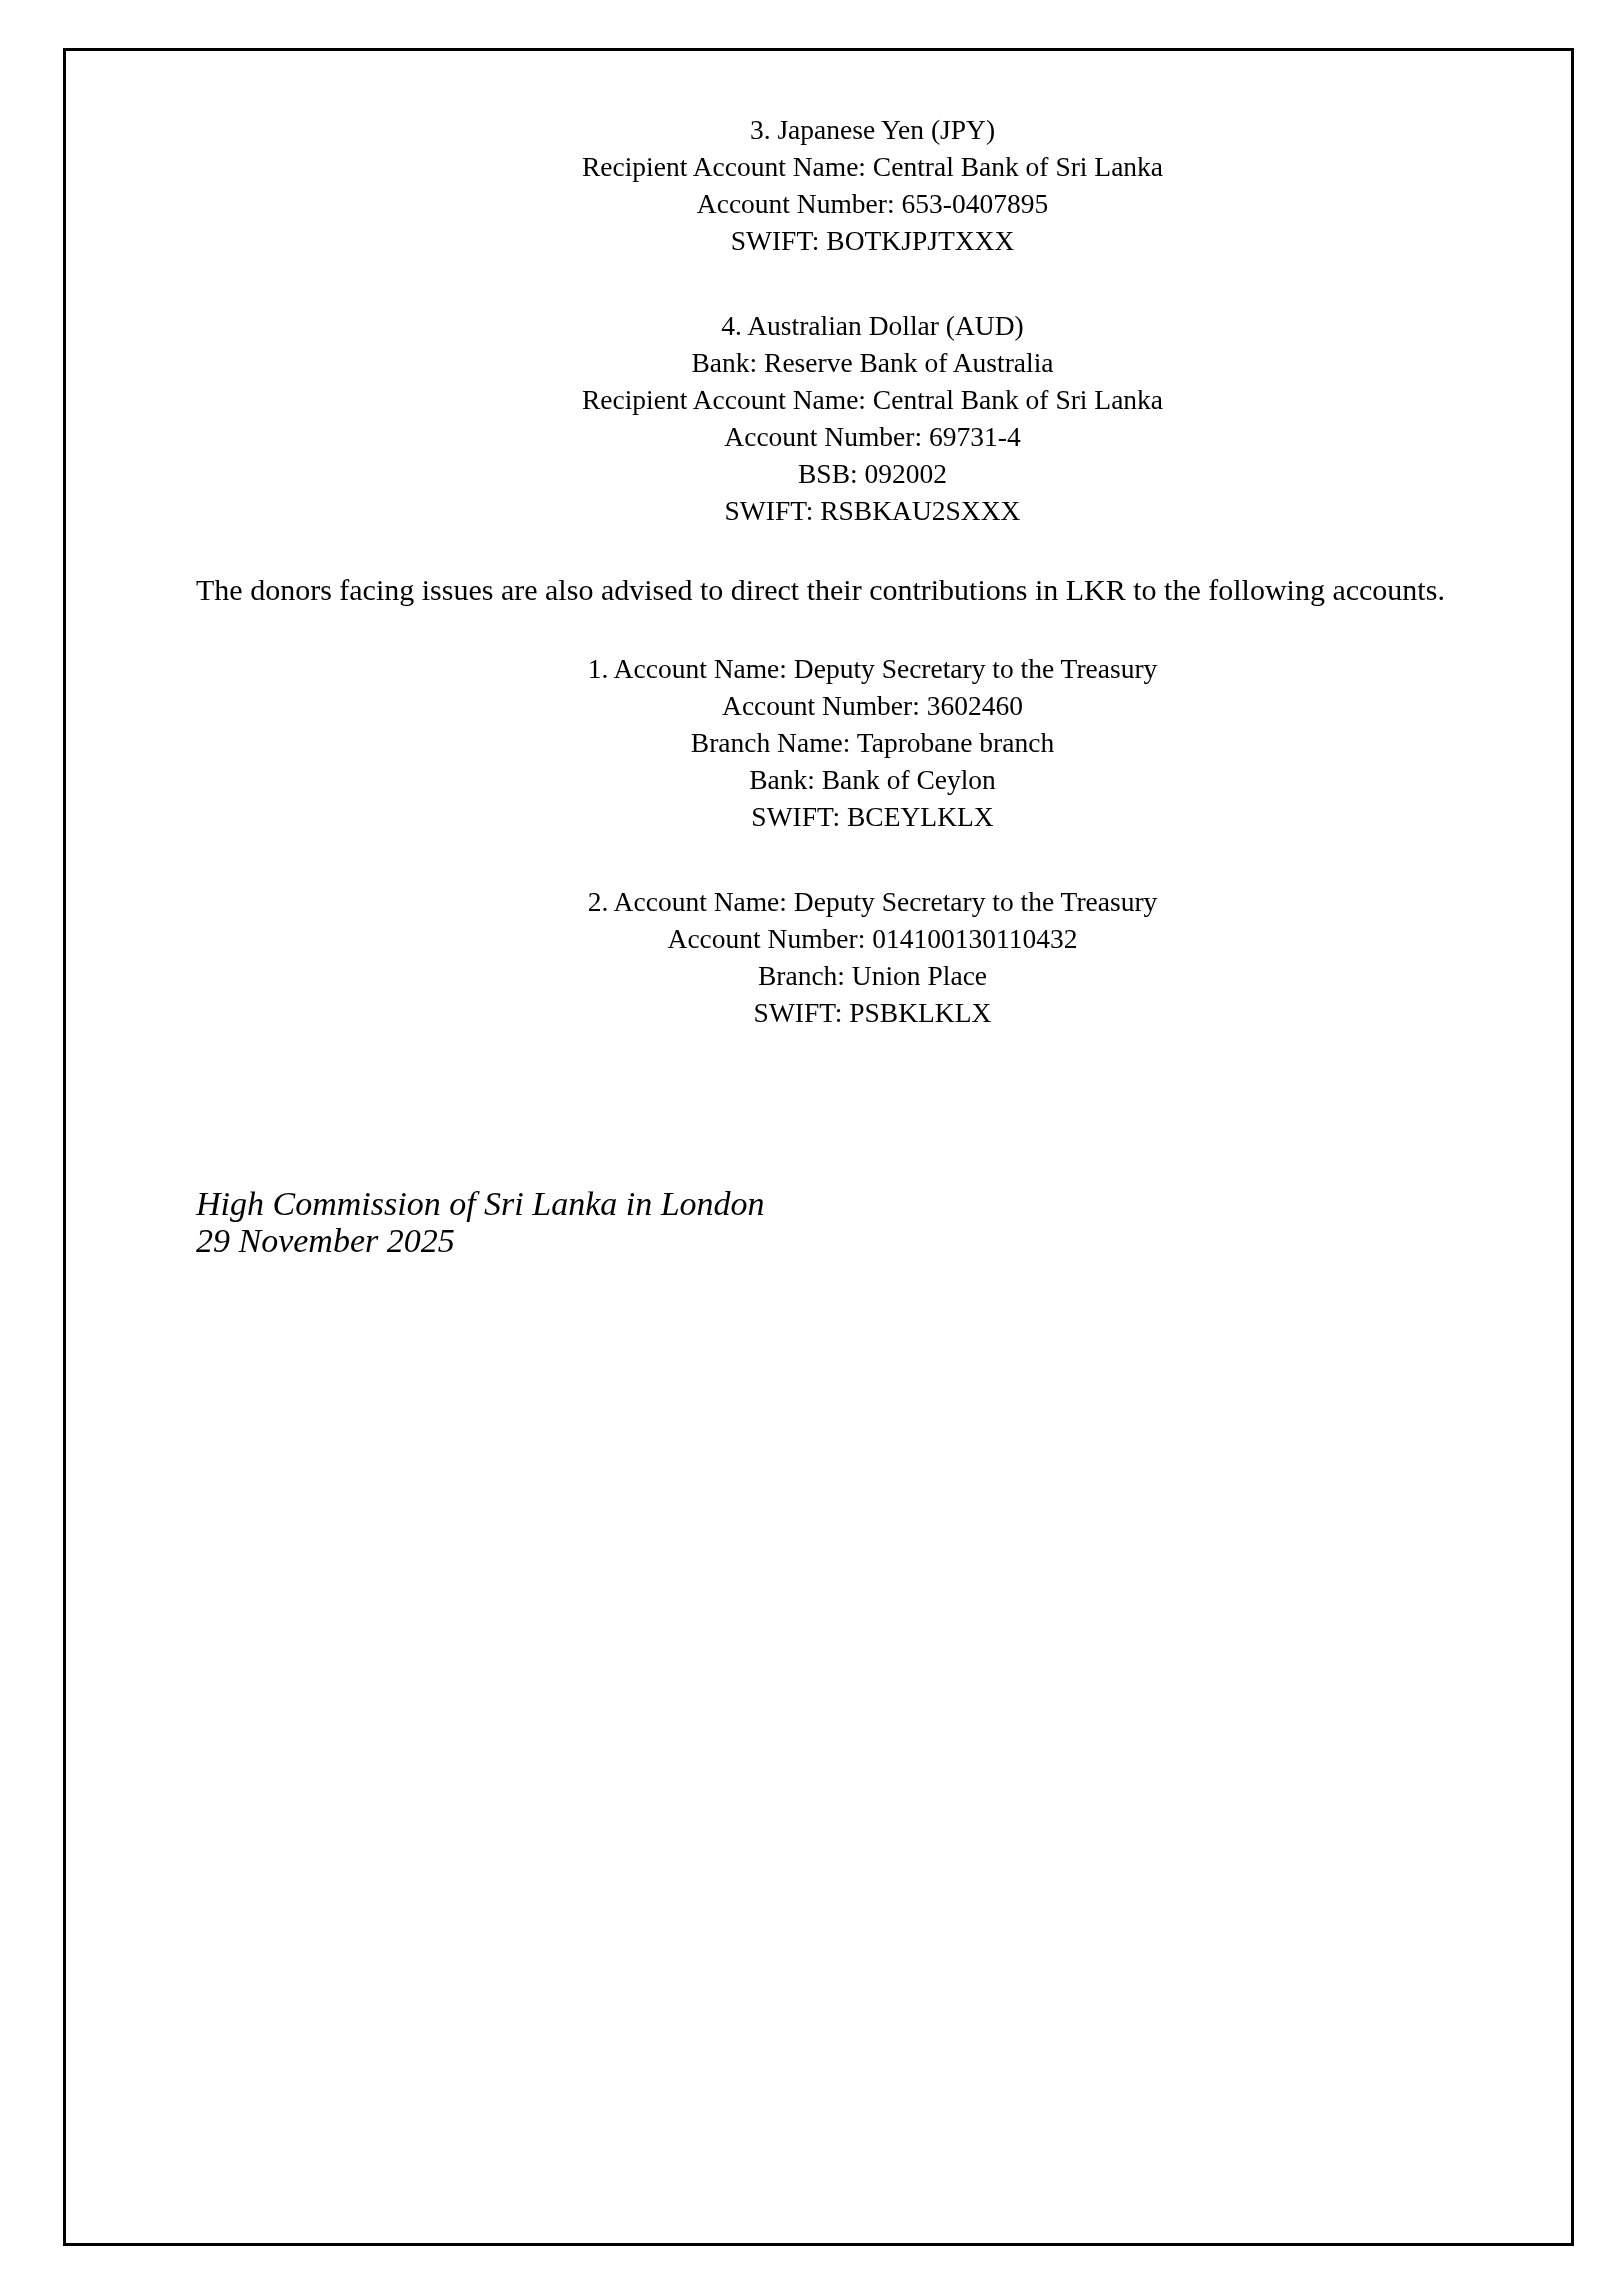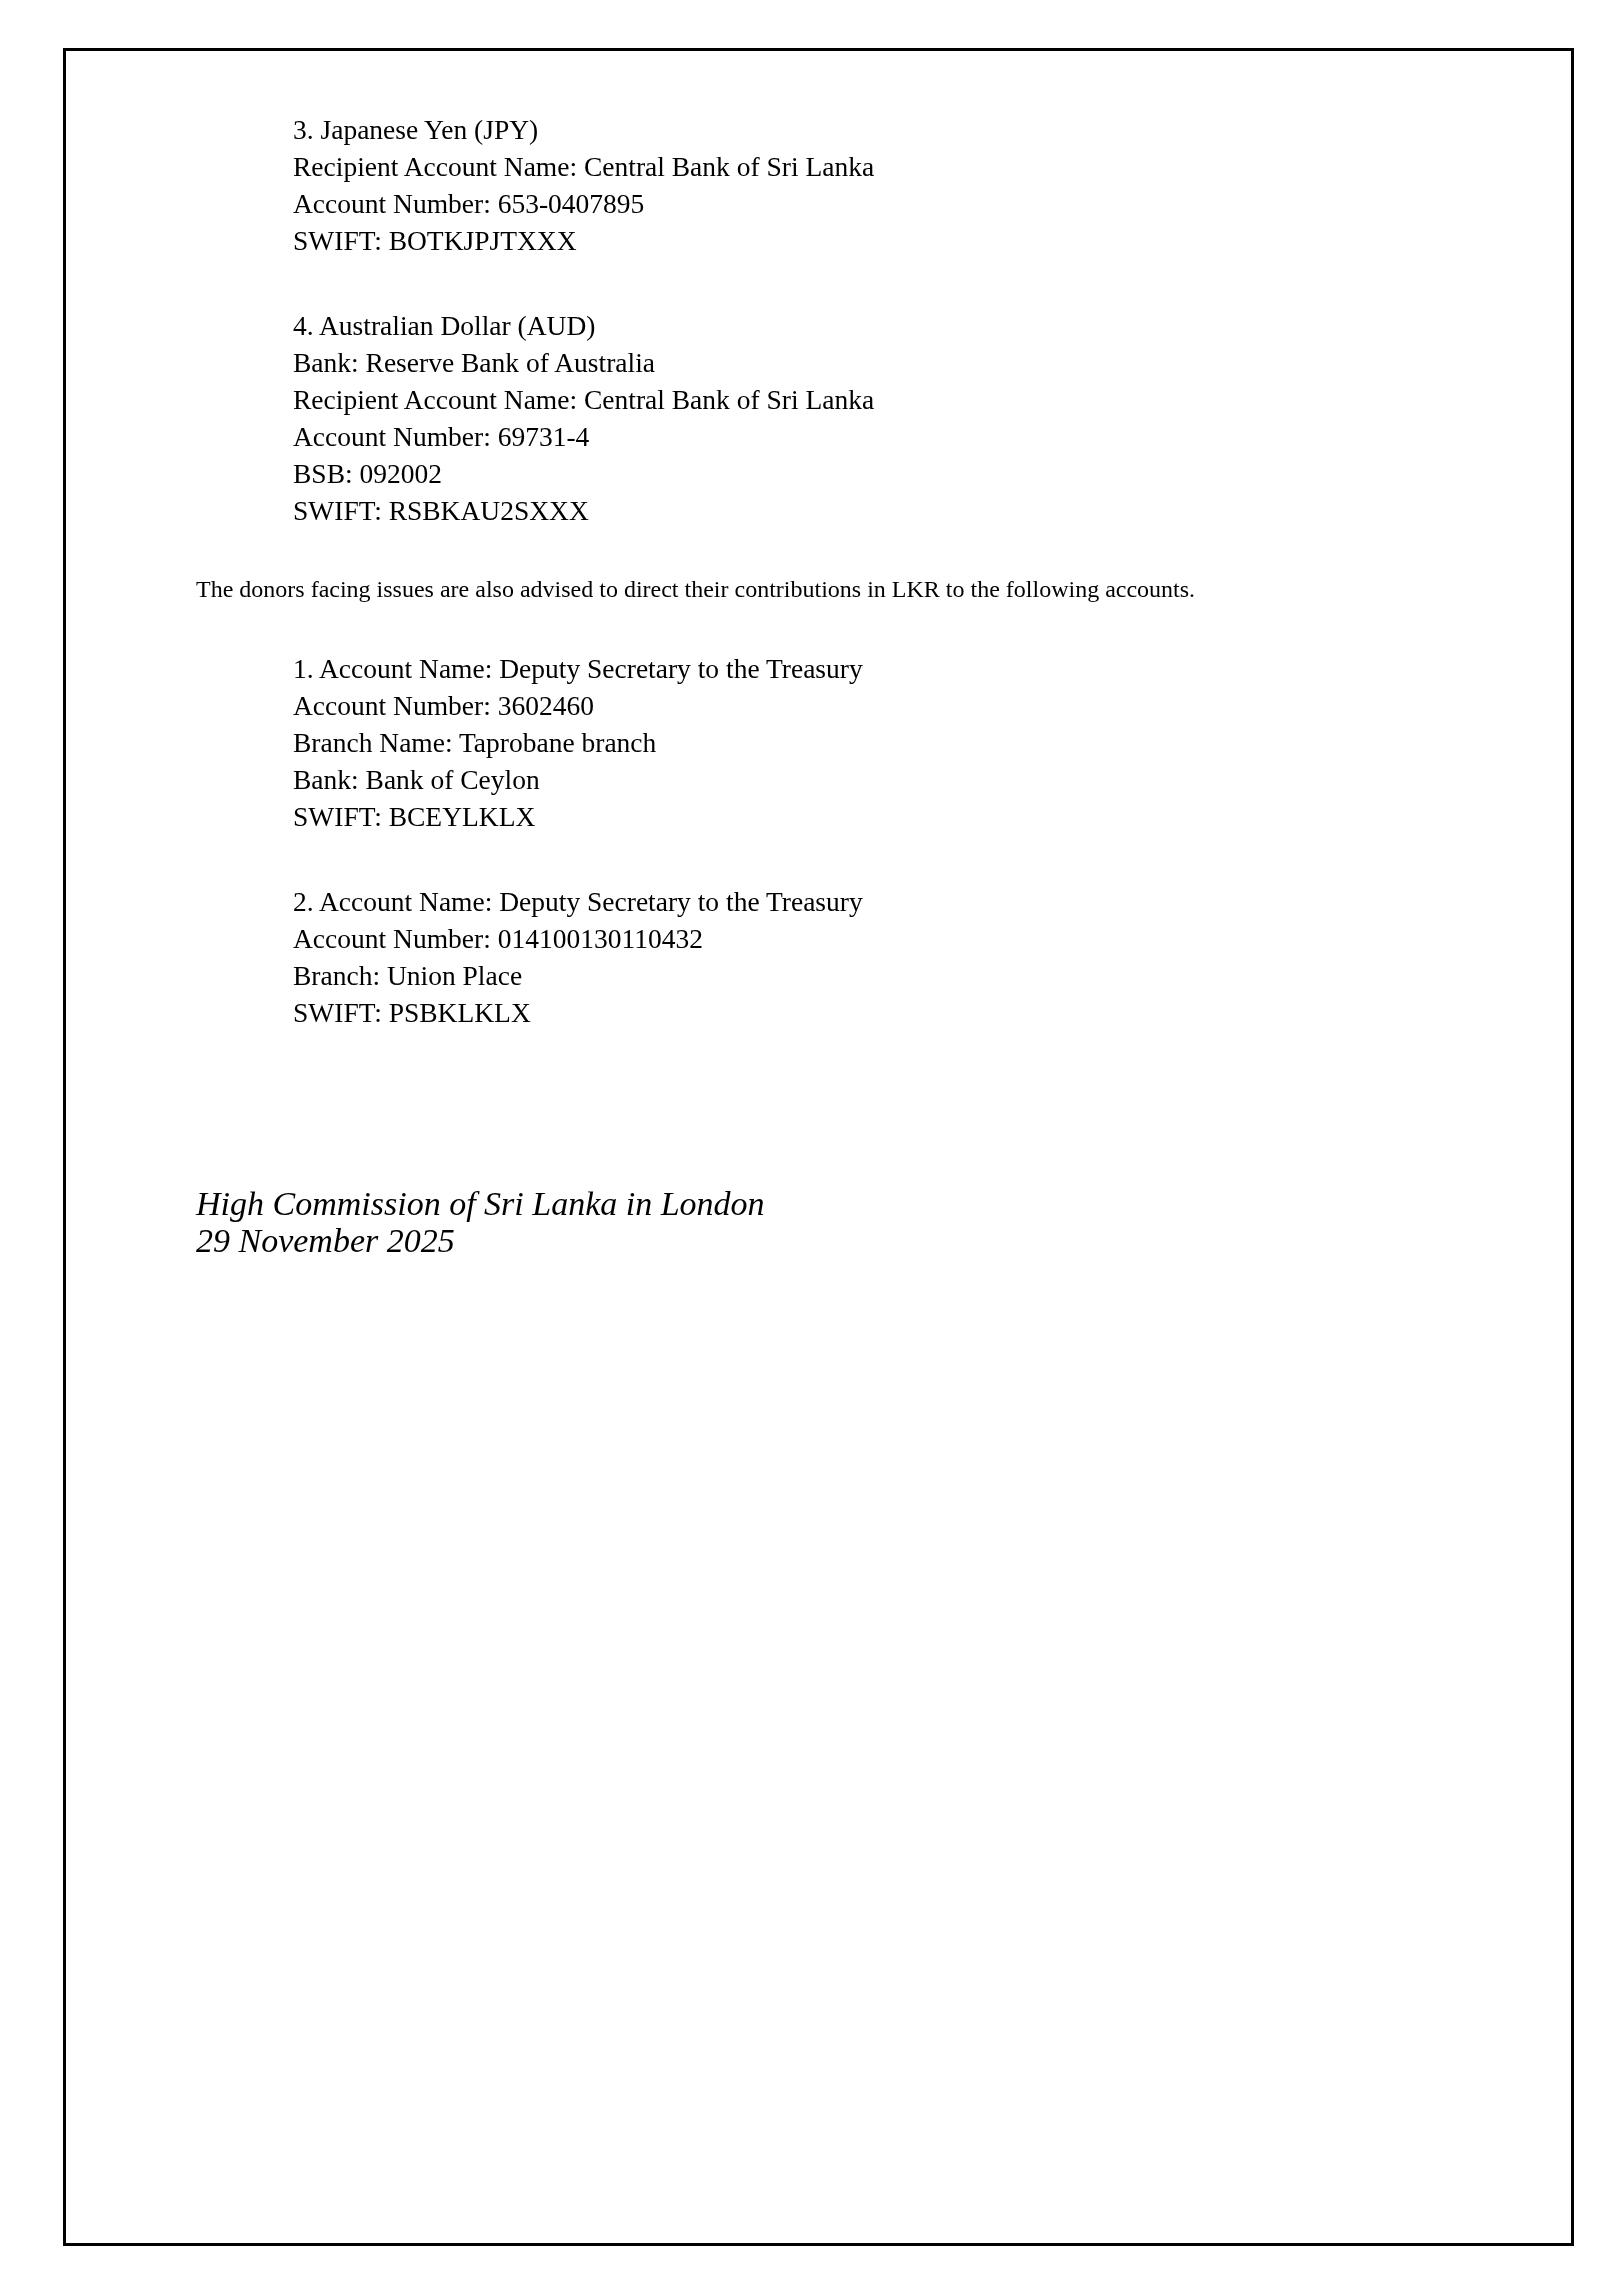--- a/index.html
+++ b/index.html
@@ -36,23 +36,24 @@
   .block {
     margin-bottom: 0;
   }
   .indent {
     margin-left: 97px;
   }
   .line {
     font-size: 27.5px;
     line-height: 37px;
     white-space: pre-wrap;
+    text-align: center;
   }
   .para {
-    font-size: 24px;
+    font-size: 30px;
     line-height: 47px;
     margin: 0;
   }
   .gap-small { height: 37px; }
   .gap-med { height: 48px; }
   .gap-xl { height: 154px; }
   .signoff {
     font-style: italic;
     font-size: 34px;
     line-height: 37px;

